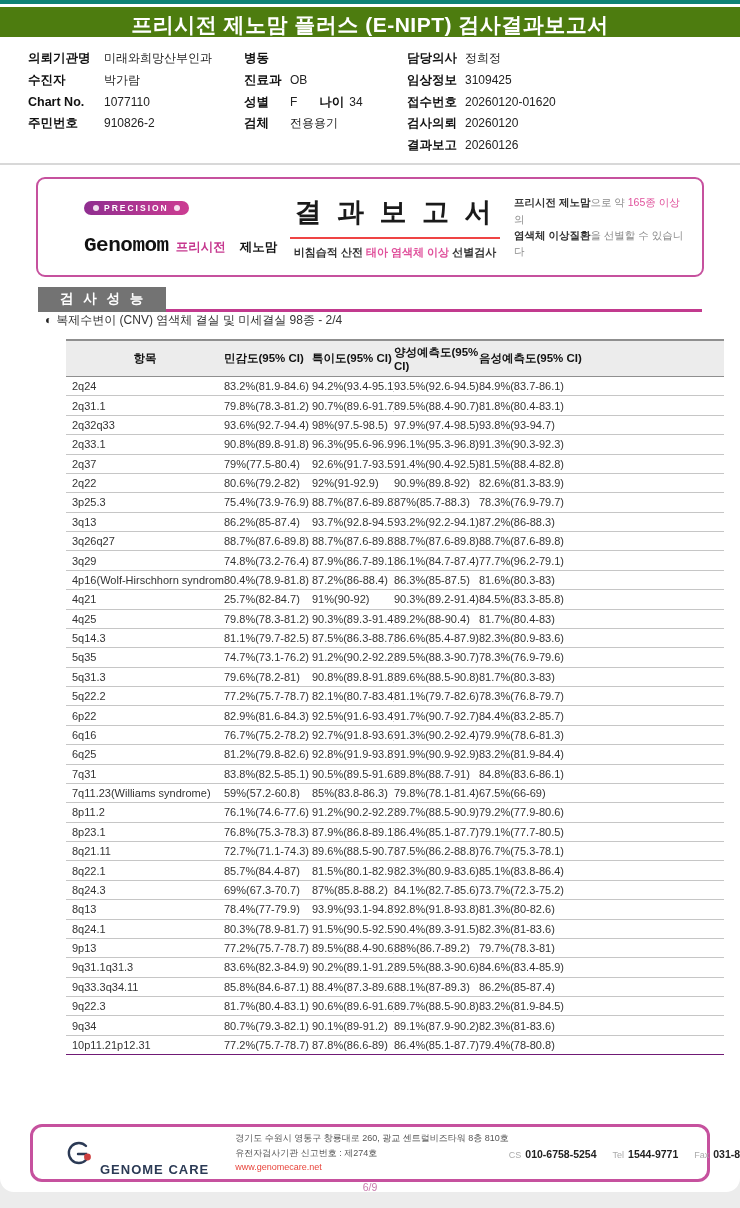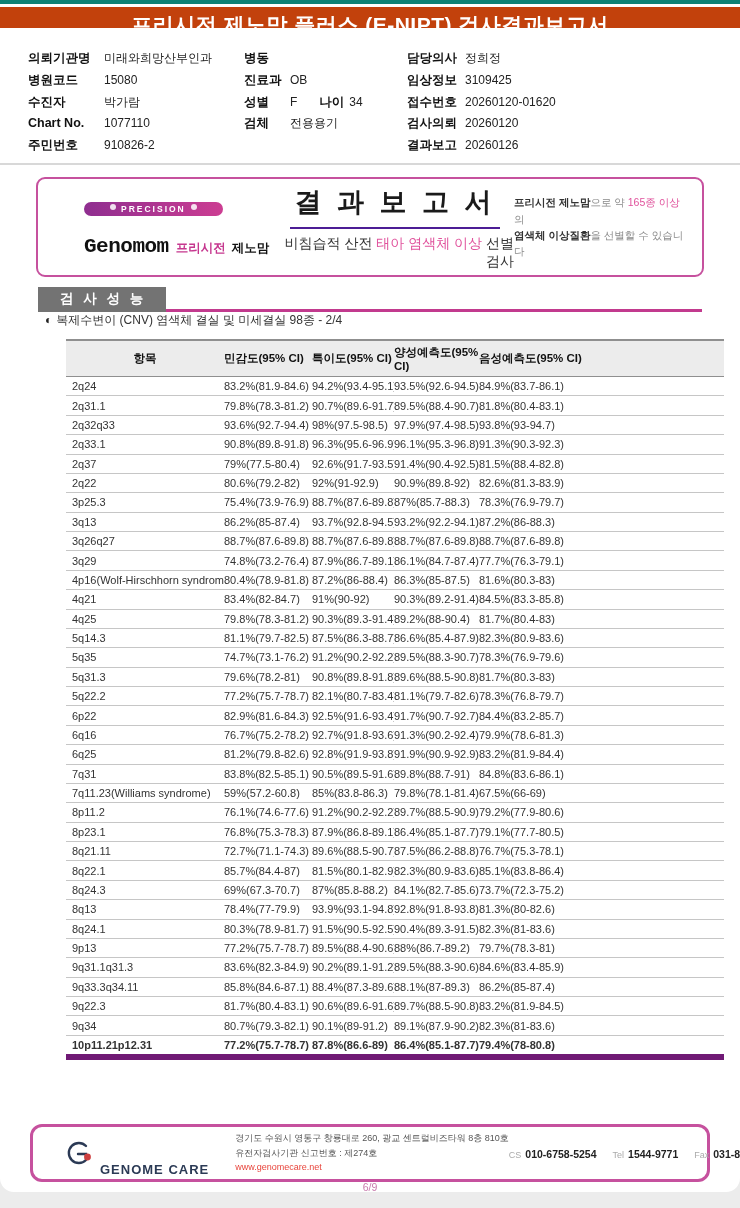--- a/index.html
+++ b/index.html
@@ -1,21 +1,21 @@
 <!DOCTYPE html>
 <html><head>
 <meta charset="utf-8">
 <style>
   html,body{margin:0;padding:0;}
   body{width:740px;height:1208px;background:#ececec;font-family:"Liberation Sans","DejaVu Sans",sans-serif;}
   .page{position:relative;width:740px;height:1192px;background:#ffffff;border-radius:0 0 14px 14px;overflow:hidden;}
 
   
   .top-strip{position:absolute;top:0;left:0;right:0;height:4px;background:#0E8276;}
-  .title-bar{position:absolute;top:7px;left:0;right:0;height:21px;background:#c2410c;color:#fff;
+  .title-bar{position:absolute;top:7px;left:0;right:0;height:30px;background:#4d7c0f;color:#fff;
              font-size:21px;font-weight:bold;text-align:center;line-height:35px;letter-spacing:0.5px;}
 
   
   .patient{position:absolute;top:48px;left:4px;right:0;height:112px;font-size:12px;color:#222;}
   .p-col{position:absolute;top:0;}
   .p-col1{left:24px;width:210px;}
   .p-col2{left:240px;width:160px;}
   .p-col3{left:403px;width:300px;}
   .p-row{height:21.8px;line-height:21.8px;white-space:nowrap;}
   .p-label{display:inline-block;font-weight:bold;font-size:12.5px;color:#111;}
@@ -23,32 +23,32 @@
   .p-col2 .p-label{width:46px;}
   .p-col3 .p-label{width:58px;}
   .p-value{color:#222;}
   .p-label2{display:inline-block;font-weight:bold;font-size:12.5px;color:#111;width:30px;margin-left:22px;}
   .patient-sep{position:absolute;top:163px;left:0;right:0;height:2px;background:#d8d8d8;}
 
   
   .report-box{position:absolute;top:177px;left:36px;right:36px;height:96px;border:2px solid #C6519E;
               border-radius:9px;display:flex;align-items:center;background:#fff;}
   .rb-left{margin-left:46px;width:192px;}
-  .badge{display:inline-flex;align-items:flex-start;gap:5px;background:linear-gradient(90deg,#8F2E90,#CC3D92);
-         border-radius:9px;padding:2px 26px;margin-bottom:19px;}
+  .badge{display:inline-flex;align-items:center;gap:5px;background:linear-gradient(90deg,#8F2E90,#CC3D92);
+         border-radius:9px;padding:2px 9px;margin-bottom:19px;}
   .badge-dot{width:6px;height:6px;border-radius:50%;background:#fff;opacity:.85;display:inline-block;}
   .badge-text{color:#fff;font-size:8.5px;font-weight:bold;letter-spacing:2px;}
   .brand-line{white-space:nowrap;}
   .brand{font-size:21px;font-weight:800;color:#111;letter-spacing:-0.5px;font-family:Liberation Mono, monospace;}
   .brand-sub-accent{font-size:12.5px;font-weight:bold;color:#C6388F;margin-left:7px;}
-  .brand-sub{font-size:12.5px;font-weight:bold;color:#111;margin-left:6px;}
+  .brand-sub{font-size:12.5px;font-weight:bold;color:#111;margin-left:14px;}
   .rb-center{flex:1;text-align:center;}
   .rb-title{display:inline-block;font-size:27px;font-weight:800;color:#1a1a1a;letter-spacing:4px;
-            border-bottom:2px solid #4c1d95;padding:0 4px 7px 4px;}
-  .rb-sub{margin-top:6px;font-size:14px;color:#333;font-weight:normal;text-align:right;}
+            border-bottom:2px solid #ef4444;padding:0 4px 7px 4px;}
+  .rb-sub{margin-top:6px;font-size:11px;color:#333;font-weight:bold;}
   .rb-sub .accent{color:#E0529C;}
   .rb-right{width:172px;margin-right:16px;font-size:10.5px;color:#8a8a8a;line-height:1.55;}
   .rb-right b{color:#333;}
   .rb-right .accent{color:#E0529C;}
 
   
   .section-band{position:absolute;top:287px;left:38px;right:38px;border-bottom:3px solid #C23A8E;height:22px;}
   .section-chip{display:inline-block;background:#737373;color:#fff;font-size:13.5px;font-weight:bold;
                 letter-spacing:3px;padding:3px 20px 3px 22px;height:19px;line-height:17px;}
   .subsection{position:absolute;top:312px;left:45px;font-size:12px;color:#333;}
@@ -57,21 +57,21 @@
   
   .perf-table{position:absolute;top:339px;left:42px;width:658px;border-collapse:collapse;table-layout:fixed;margin-left:24px;}
   .perf-table col.c1{width:158px;} .perf-table col.c2{width:88px;} .perf-table col.c3{width:82px;}
   .perf-table col.c4{width:85px;} .perf-table col.c5{width:245px;}
   .perf-table th{background:#ECECEC;border-top:2px solid #8f8f8f;border-bottom:1px solid #8f8f8f;
                  font-size:11.5px;font-weight:bold;color:#111;padding:4px 0 4px 0;text-align:left;}
   .perf-table th:first-child{text-align:center;}
   .perf-table td{border-bottom:1px solid #c6c6c6;font-size:11px;color:#333;padding:3.2px 0;
                  white-space:nowrap;overflow:hidden;}
   .perf-table td:first-child{padding-left:6px;}
-  .perf-table tr:last-child td{border-bottom:6px solid #701a75;font-weight:bold;}
+  .perf-table tr:last-child td{border-bottom:1px solid #701a75;}
 
   
   .footer-box{position:absolute;top:1124px;left:30px;right:30px;height:52px;border:3px solid #C6519E;
               border-radius:12px;display:flex;align-items:center;background:#fff;}
   .gc-logo{margin-left:30px;display:flex;align-items:center;gap:7px;}
   .gc-name{font-size:13px;font-weight:bold;color:#2B3A55;letter-spacing:1px;white-space:nowrap;margin-top:32px;}
   .gc-info{margin-left:26px;font-size:9px;color:#555;line-height:1.6;white-space:nowrap;}
   .gc-site{color:#E8453C;text-decoration:none;}
   .gc-contacts{margin-left:auto;margin-right:22px;display:flex;gap:16px;align-items:center;white-space:nowrap;}
   .gc-contact-label{color:#aaa;font-size:9px;margin-right:4px;}
@@ -82,21 +82,20 @@
 <body>
 
 <div class="page">
 
   <div class="top-strip"></div>
   <div class="title-bar">프리시전 제노맘 플러스 (E-NIPT) 검사결과보고서</div>
 
   <div class="patient">
     <div class="p-col p-col1">
         <div class="p-row"><span class="p-label">의뢰기관명</span><span class="p-value">미래와희망산부인과</span></div>
-        <div class="p-row"><span class="p-label">병원코드</span><span class="p-value">15080</span></div>
         <div class="p-row"><span class="p-label">수진자</span><span class="p-value">박가람</span></div>
         <div class="p-row"><span class="p-label">Chart No.</span><span class="p-value">1077110</span></div>
         <div class="p-row"><span class="p-label">주민번호</span><span class="p-value">910826-2</span></div>
       </div>
     <div class="p-col p-col2">
         <div class="p-row"><span class="p-label">병동</span><span class="p-value"></span></div>
         <div class="p-row"><span class="p-label">진료과</span><span class="p-value">OB</span></div>
         <div class="p-row"><span class="p-label">성별</span><span class="p-value">F</span><span class="p-label2">나이</span><span class="p-value">34</span></div>
         <div class="p-row"><span class="p-label">검체</span><span class="p-value">전용용기</span></div>
       </div>
@@ -219,32 +218,32 @@
           <td>88.7%(87.6-89.8)</td>
           <td>88.7%(87.6-89.8)</td>
           <td>88.7%(87.6-89.8)</td>
           <td>88.7%(87.6-89.8)</td>
         </tr>
         <tr>
           <td>3q29</td>
           <td>74.8%(73.2-76.4)</td>
           <td>87.9%(86.7-89.1)</td>
           <td>86.1%(84.7-87.4)</td>
-          <td>77.7%(76.3-79.1)</td>
+          <td>77.7%(96.2-79.1)</td>
         </tr>
         <tr>
           <td>4p16(Wolf-Hirschhorn syndrome)</td>
           <td>80.4%(78.9-81.8)</td>
           <td>87.2%(86-88.4)</td>
           <td>86.3%(85-87.5)</td>
           <td>81.6%(80.3-83)</td>
         </tr>
         <tr>
           <td>4q21</td>
-          <td>83.4%(82-84.7)</td>
+          <td>25.7%(82-84.7)</td>
           <td>91%(90-92)</td>
           <td>90.3%(89.2-91.4)</td>
           <td>84.5%(83.3-85.8)</td>
         </tr>
         <tr>
           <td>4q25</td>
           <td>79.8%(78.3-81.2)</td>
           <td>90.3%(89.3-91.4)</td>
           <td>89.2%(88-90.4)</td>
           <td>81.7%(80.4-83)</td>

